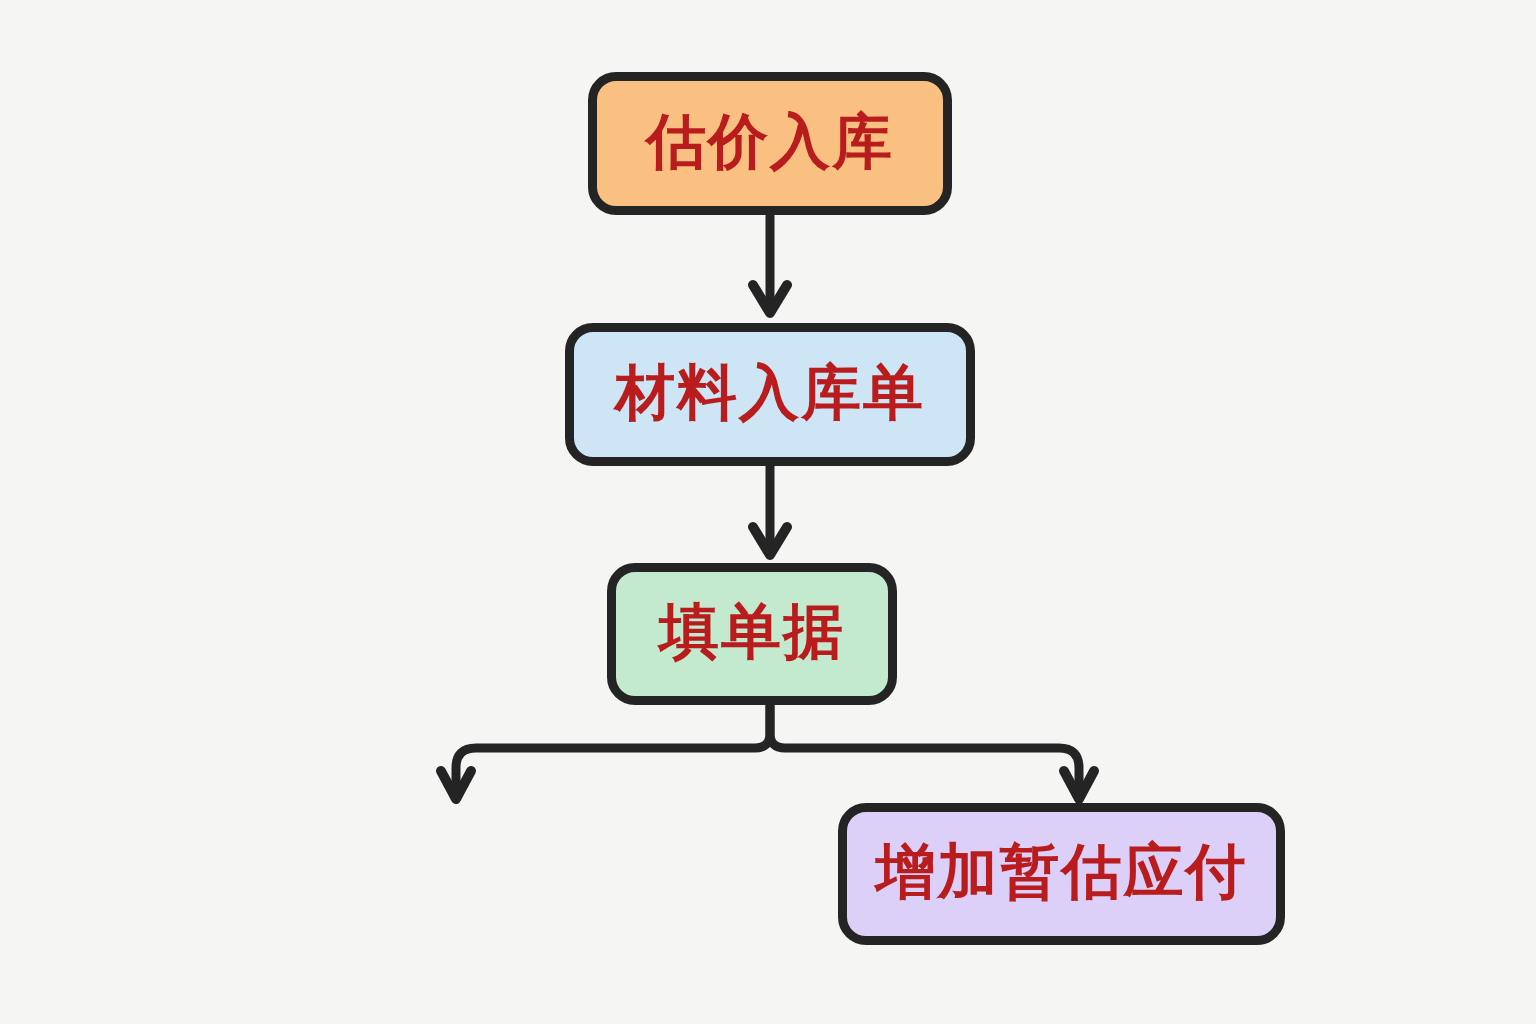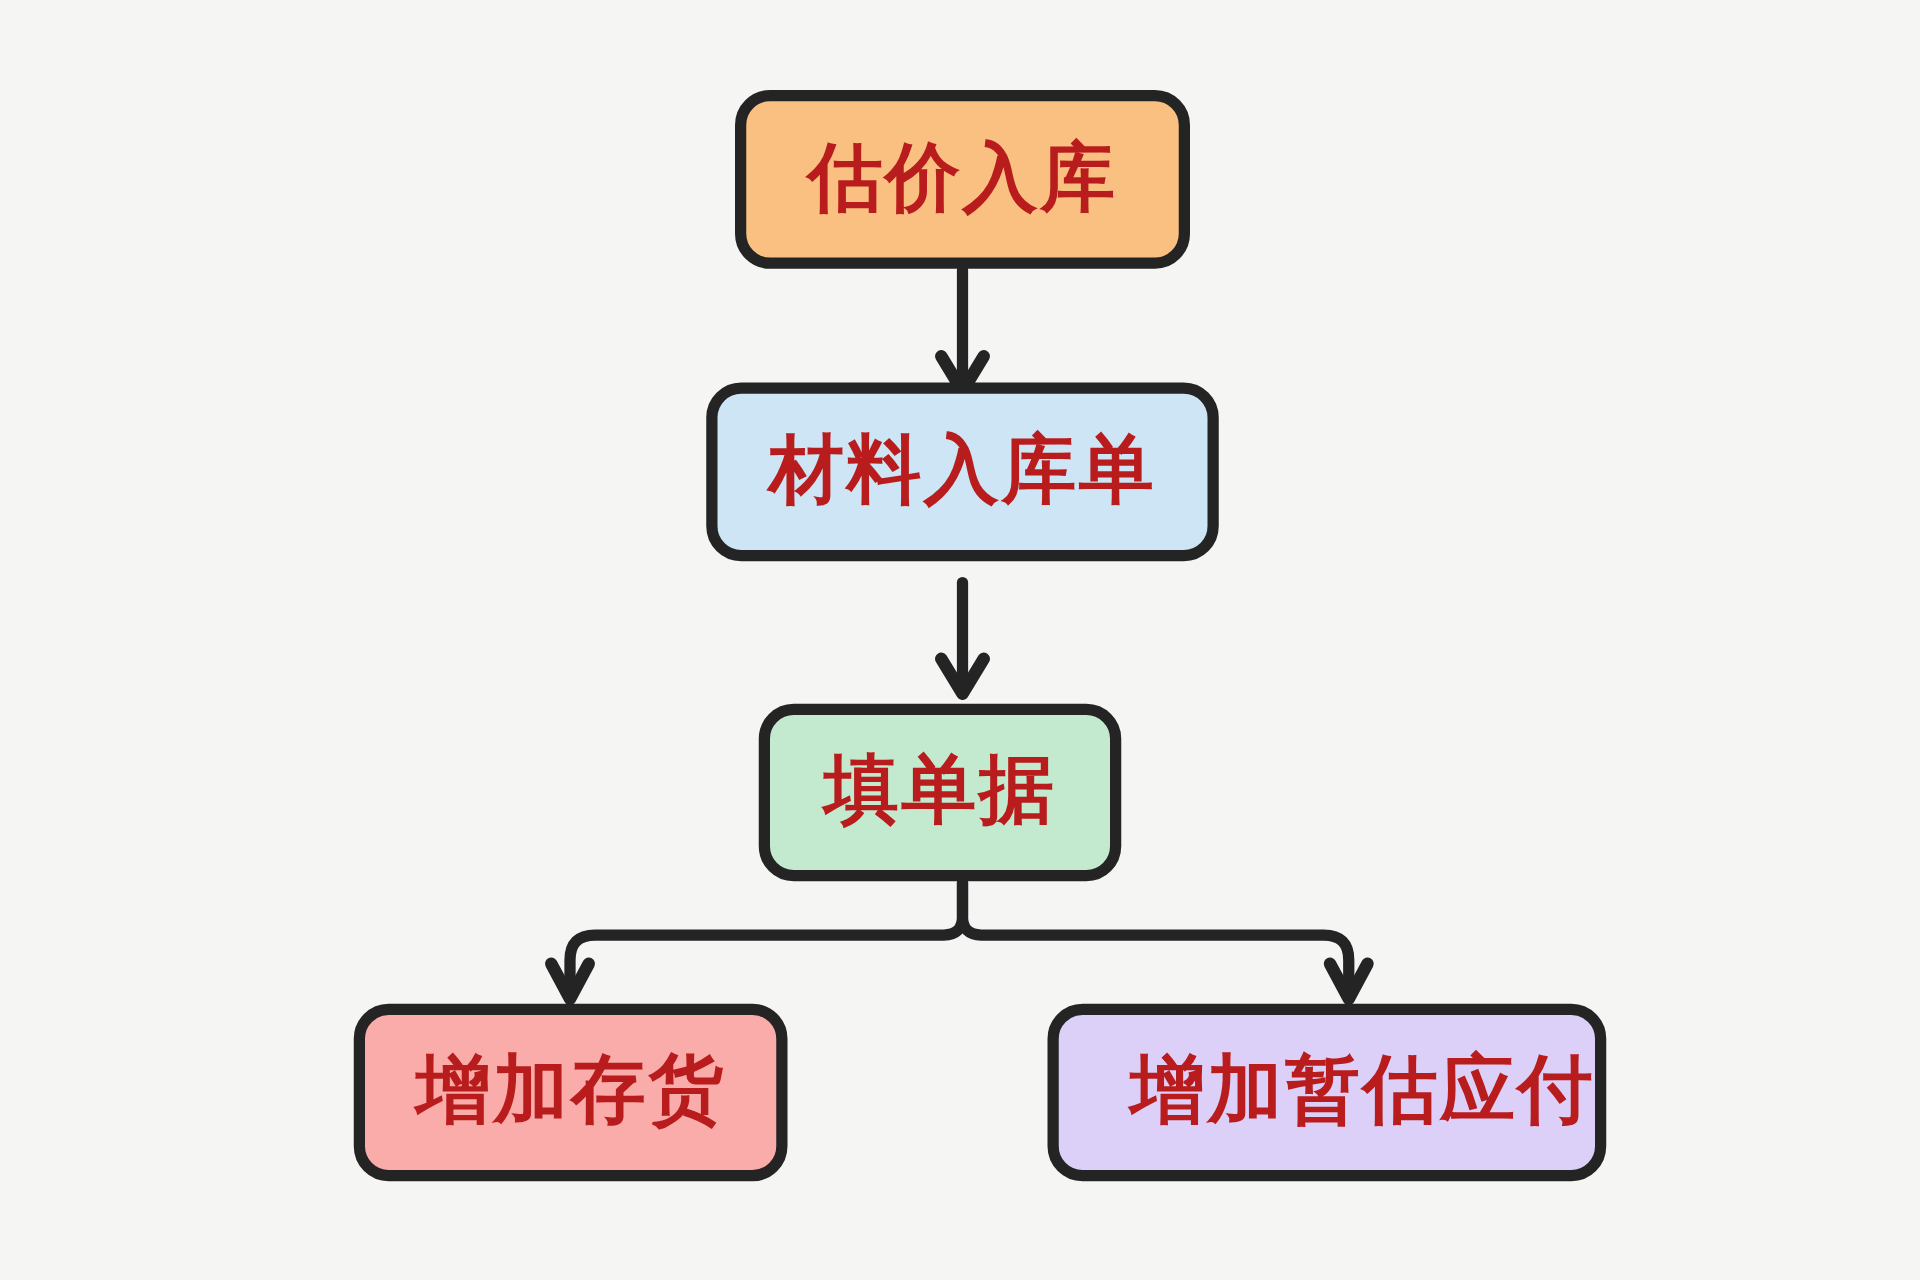--- a/index.html
+++ b/index.html
@@ -32,24 +32,24 @@
   .node-label {
     font-size: 60px;
     font-weight: 900;
     letter-spacing: 2px;
     white-space: nowrap;
     line-height: 1;
     padding-bottom: 4px;
   }
   
   .node-1 { left: 588px; top: 72px;  width: 364px; height: 143px; }
-  .node-2 { left: 565px; top: 306px; width: 410px; height: 143px; }
+  .node-2 { left: 565px; top: 323px; width: 410px; height: 143px; }
   .node-3 { left: 607px; top: 563px; width: 290px; height: 142px; }
   .node-4 { left: 283px; top: 803px; width: 347px; height: 142px; }
-  .node-5 { left: 838px; top: 803px; width: 447px; height: 142px; justify-content: flex-end; }
+  .node-5 { left: 838px; top: 803px; width: 447px; height: 142px; }
 </style>
 </head>
 <body>
 
 <div class="canvas" style="background-color: rgb(245, 245, 243); color: #b91c1c;">
 
   <svg class="connectors" viewBox="0 0 1536 1024">
     <g fill="none" stroke-width="9" stroke-linecap="round" stroke-linejoin="round" stroke="#242424">
 
       <path d="M 770 216 L 770 310"></path>
@@ -71,21 +71,18 @@
   </div>
 
   <div class="node node-2" style="background-color: rgb(205, 229, 245); border-color: rgb(36, 36, 36);">
     <span class="node-label">材料入库单</span>
   </div>
 
   <div class="node node-3" style="background-color: rgb(195, 233, 207); border-color: rgb(36, 36, 36);">
     <span class="node-label">填单据</span>
   </div>
 
-  <div class="node node-4" style="background-color: rgb(250, 172, 170); border-color: rgb(36, 36, 36);">
-    <span class="node-label">增加存货</span>
-  </div>
 
   <div class="node node-5" style="background-color: rgb(221, 208, 248); border-color: rgb(36, 36, 36);">
     <span class="node-label">增加暂估应付</span>
   </div>
 
 </div>
 
 </body></html>

